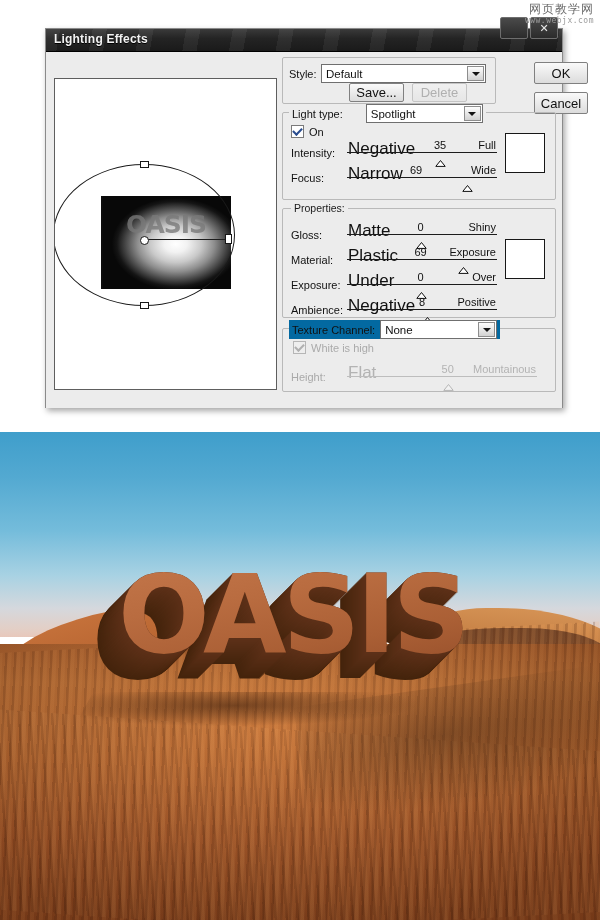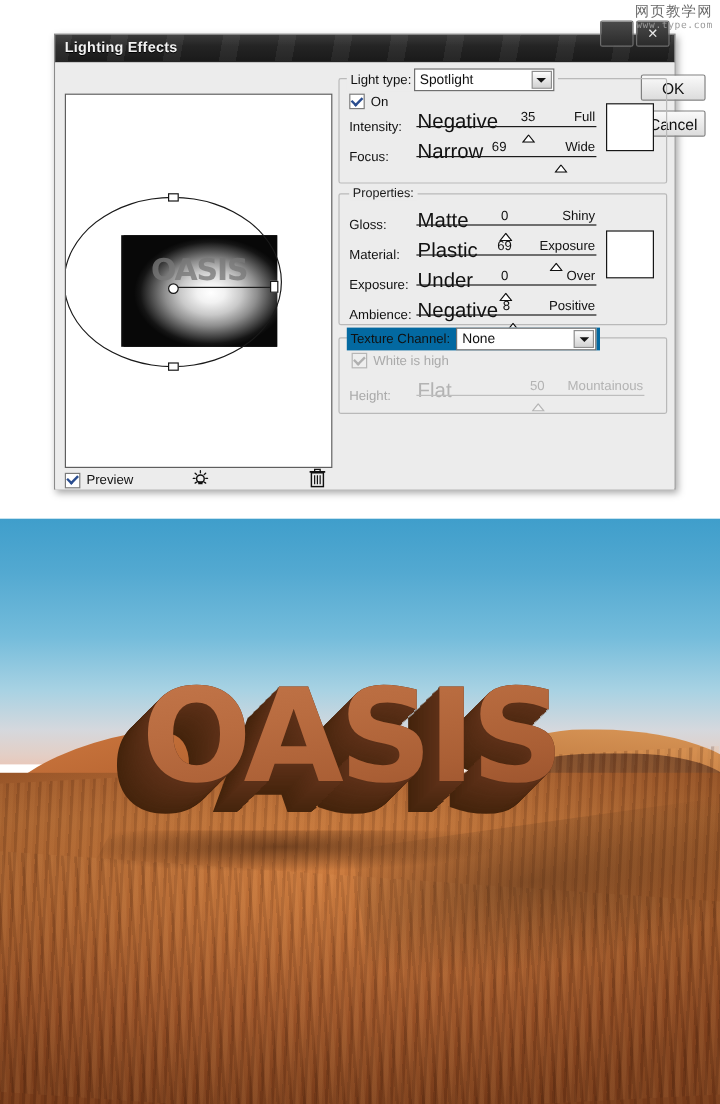--- a/index.html
+++ b/index.html
@@ -159,21 +159,21 @@
     background:radial-gradient(ellipse at 45% 40%, rgba(50,24,9,.55), rgba(50,24,9,0) 72%);
     transform:skewX(-28deg);}
 </style>
 </head>
 <body>
 
 <div class="stage">
 
   <div class="watermark">
     <div class="wm-cn">网页教学网</div>
-    <div class="wm-url">www.type.com</div>
+    <div class="wm-url">www.webjx.com</div>
   </div>
 
   <div class="dialog">
 
     <div class="titlebar">
       <div class="title-text">Lighting Effects</div>
       <div class="tb-btns">
         <div class="tb-btn"></div>
         <div class="tb-btn">✕</div>
       </div>
@@ -187,52 +187,46 @@
           <div class="thumb-word">OASIS</div>
         </div>
         <div class="ellipse"></div>
         <div class="ell-line"></div>
         <div class="hdl hdl-center"></div>
         <div class="hdl hdl-sq hdl-top"></div>
         <div class="hdl hdl-sq hdl-bot"></div>
         <div class="hdl hdl-right"></div>
       </div>
 
-      <div class="bottombar">
-        <span class="chk on"></span>
-        <span class="lbl">Preview</span>
-        <span class="bulb">
-          <svg width="16" height="16" viewBox="0 0 16 16">
-            <circle cx="8" cy="8" r="3.2" fill="none" stroke="#111" stroke-width="1.2"></circle>
-            <path d="M5.6 10.6 L10.4 10.6 M6.2 12 L9.8 12" stroke="#111" stroke-width="1.1"></path>
-            <path d="M8 1.2 V3 M2 7.6 H3.6 M12.4 7.6 H14 M3.6 3.4 L4.8 4.5 M12.4 3.4 L11.2 4.5 M3.6 11.6 L4.8 10.8 M12.4 11.6 L11.2 10.8" stroke="#111" stroke-width="1.1" stroke-linecap="round"></path>
-          </svg>
-        </span>
-        <span class="trash">
-          <svg width="15" height="17" viewBox="0 0 15 17">
-            <rect x="2.5" y="4" width="10" height="11.5" fill="none" stroke="#111" stroke-width="1.2"></rect>
-            <path d="M1 3.2 H14" stroke="#111" stroke-width="1.4"></path>
-            <path d="M5.2 1.2 H9.8 V3.2 H5.2 Z" fill="none" stroke="#111" stroke-width="1.1"></path>
-            <path d="M5.2 6 V13.6 M7.5 6 V13.6 M9.8 6 V13.6" stroke="#111" stroke-width="1"></path>
-          </svg>
-        </span>
-      </div>
 
       <div class="rightcol">
 
+        <div class="grp" style="height:45px;width:212px;">
+          <div class="row" style="position:absolute;left:6px;top:6px;width:200px;">
+            <span class="fld-label" style="width:32px;">Style:</span>
+            <span class="combo" style="width:163px;">
+              <span class="cv">Default</span>
+              <span class="arrow"></span>
+            </span>
+          </div>
+          <div class="row" style="position:absolute;left:66px;top:25px;gap:8px;">
+            <span class="btn" style="width:53px;">Save...</span>
+            <span class="btn dis" style="width:53px;">Delete</span>
+          </div>
+        </div>
 
         <div style="position:absolute;left:252px;top:5px;">
           <div class="btn big">OK</div>
           <div class="btn big" style="margin-top:8px;">Cancel</div>
         </div>
 
         <div class="grp" style="height:86px;width:272px;margin-top:8px;">
           <div class="row" style="position:absolute;left:6px;top:-9px;background:#ececec;padding:0 3px;">
             <span class="fld-label">Light type:</span>
-            <span class="combo" style="width:115px;margin-left:2px;">
+            <span class="combo" style="width:115px;margin-left:23px;">
               <span class="cv">Spotlight</span>
               <span class="arrow"></span>
             </span>
           </div>
 
           <div class="row" style="position:absolute;left:8px;top:12px;">
             <span class="chk on"></span>
             <span class="lbl">On</span>
           </div>
 

